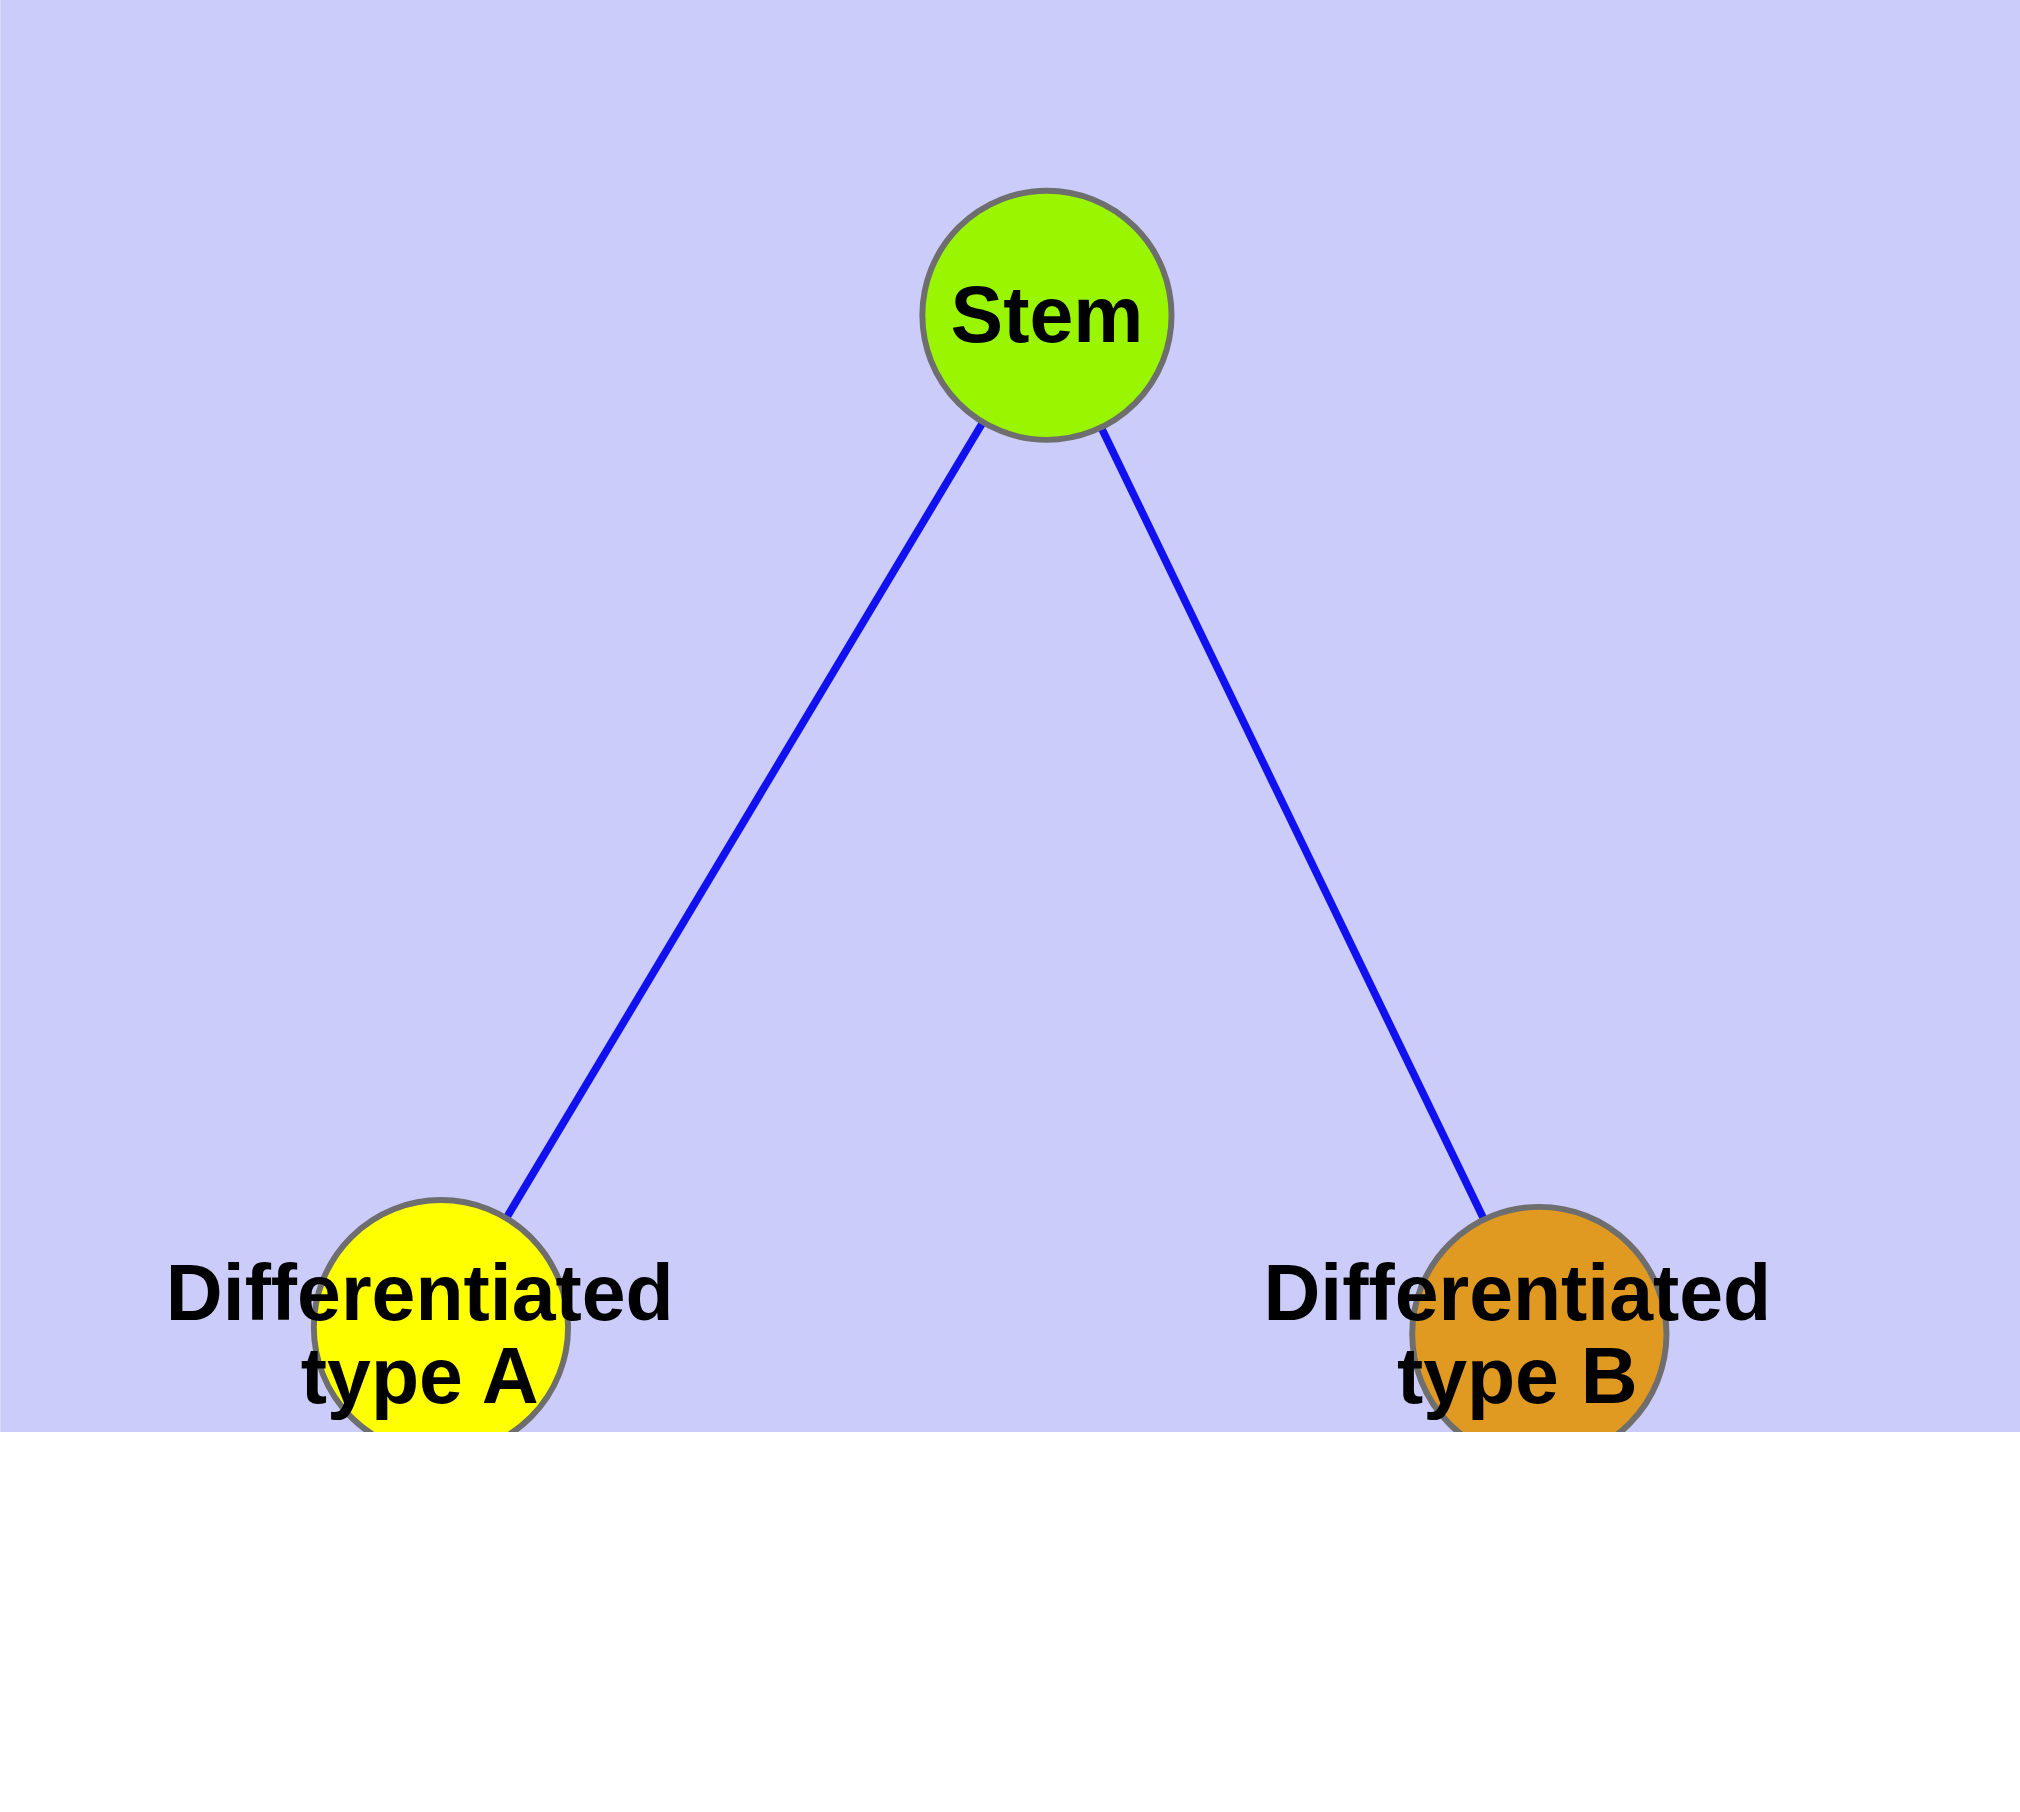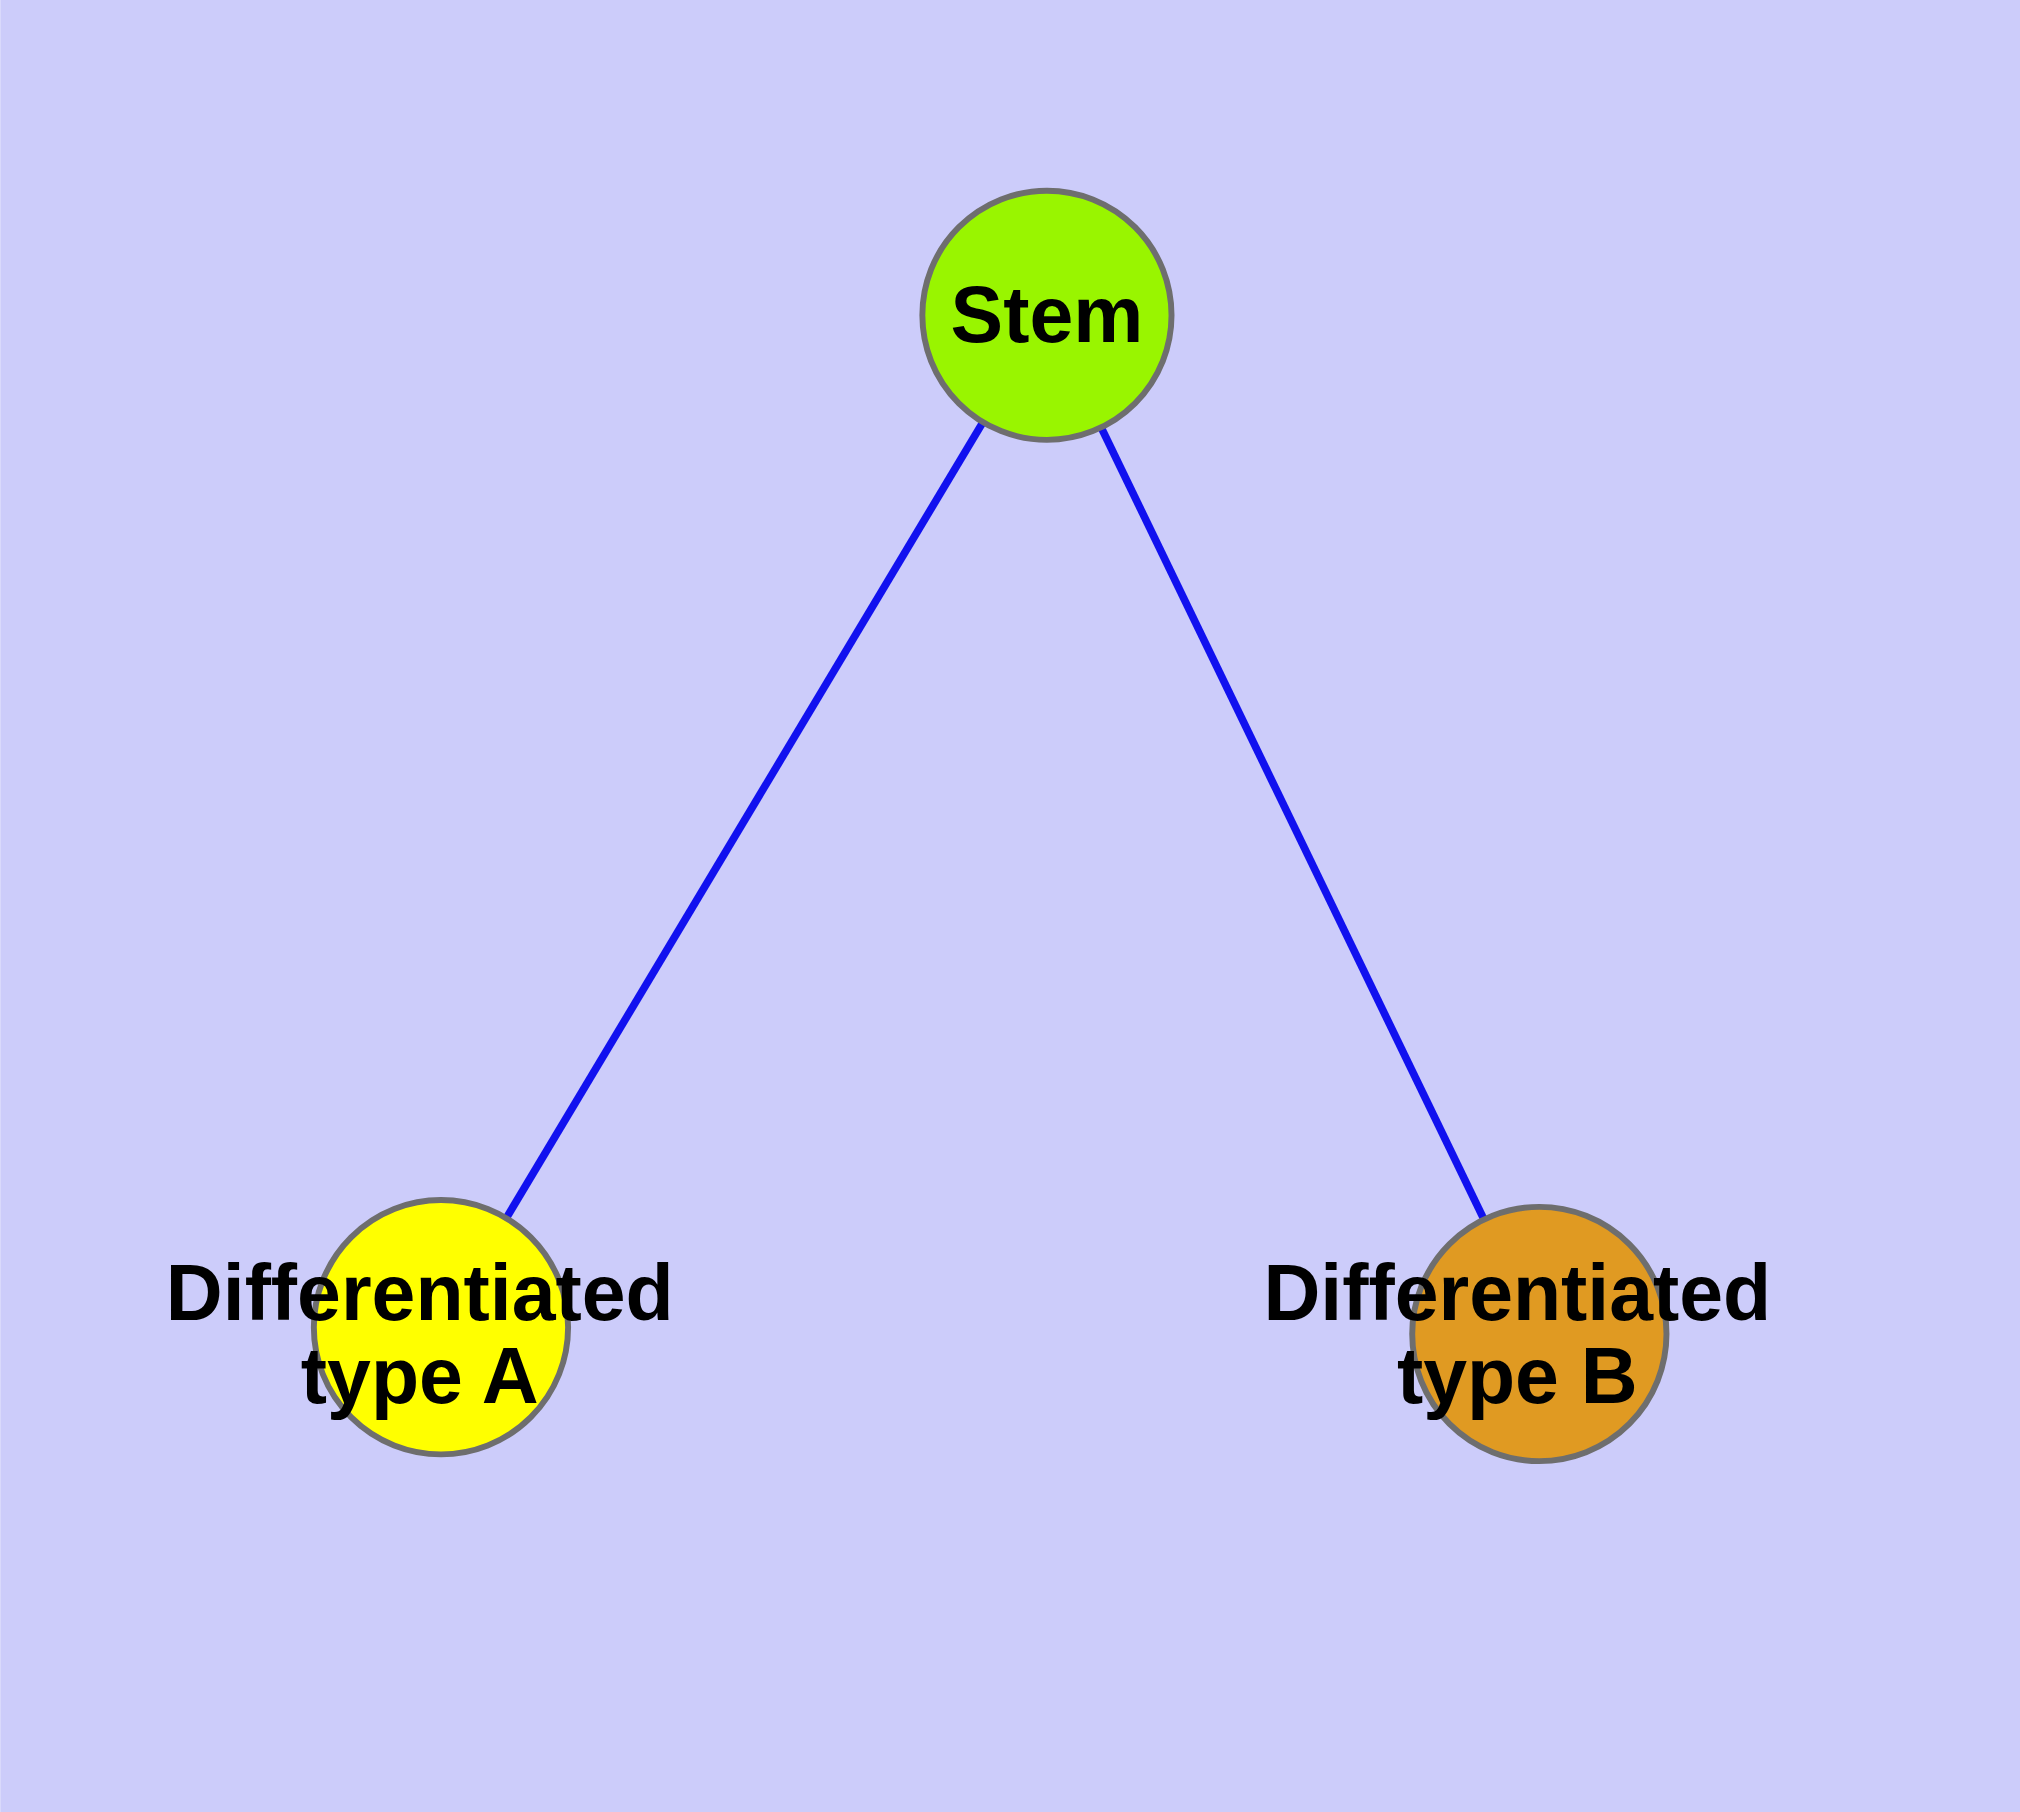--- a/index.html
+++ b/index.html
@@ -21,21 +21,21 @@
   }
   .node-label {
     font-family: "Liberation Sans", sans-serif;
     font-weight: bold;
     fill: #000000;
   }
 </style>
 </head>
 <body>
 
-<div id="canvas-wrap" style="width: 2021px; height: 1812px;">
+<div id="canvas-wrap" style="width: 2021px; height: 1432px;">
   <svg id="graph-svg" width="2021" height="1812" viewBox="0 0 2384 2138" xmlns="http://www.w3.org/2000/svg">
 
     <rect id="bg-rect" x="0" y="0" width="2384" height="2138" fill="#ccccfa"></rect>
 
     <g id="edges-layer">
         <line x1="1235" y1="372" x2="520" y2="1566" stroke="#1111ef" stroke-width="9" stroke-linecap="butt"></line>
         <line x1="1235" y1="372" x2="1816" y2="1574" stroke="#1111ef" stroke-width="9" stroke-linecap="butt"></line>
       </g>
     <g id="nodes-layer">
         <circle cx="1235" cy="372" r="147" fill="#99f500" stroke="#6e6e6e" stroke-width="7"></circle>

